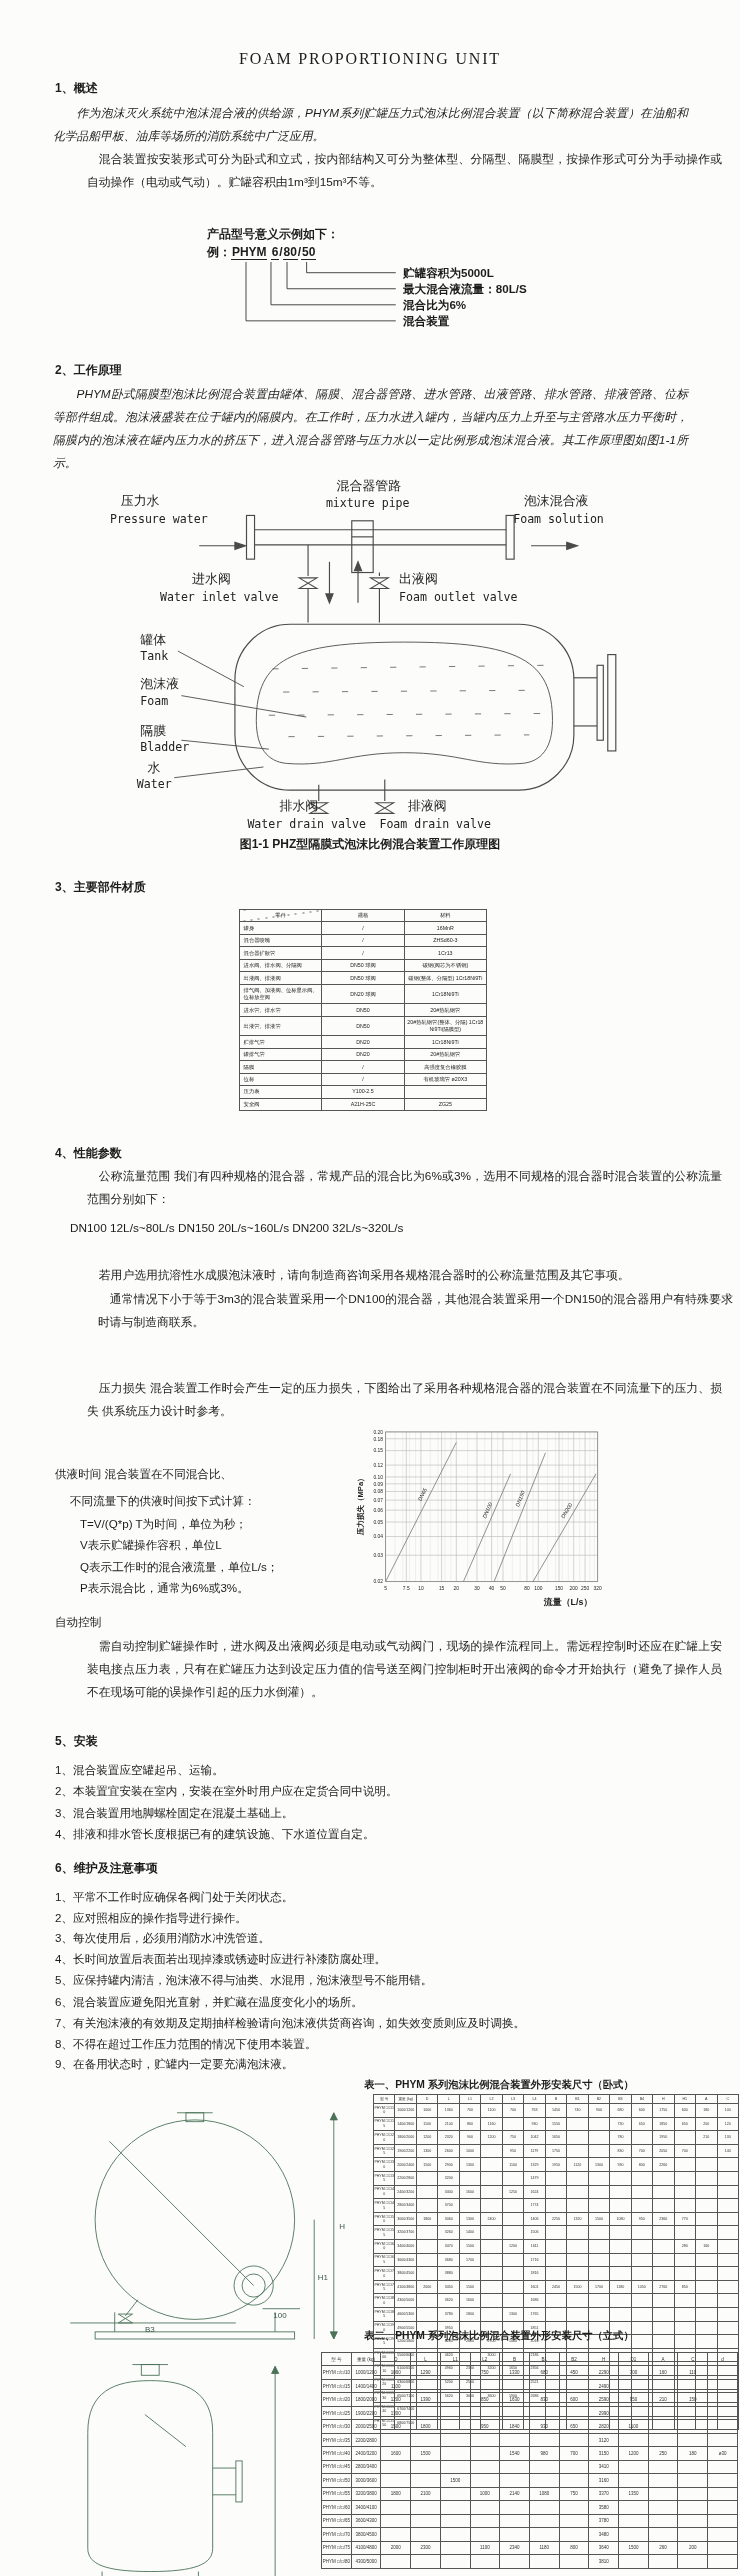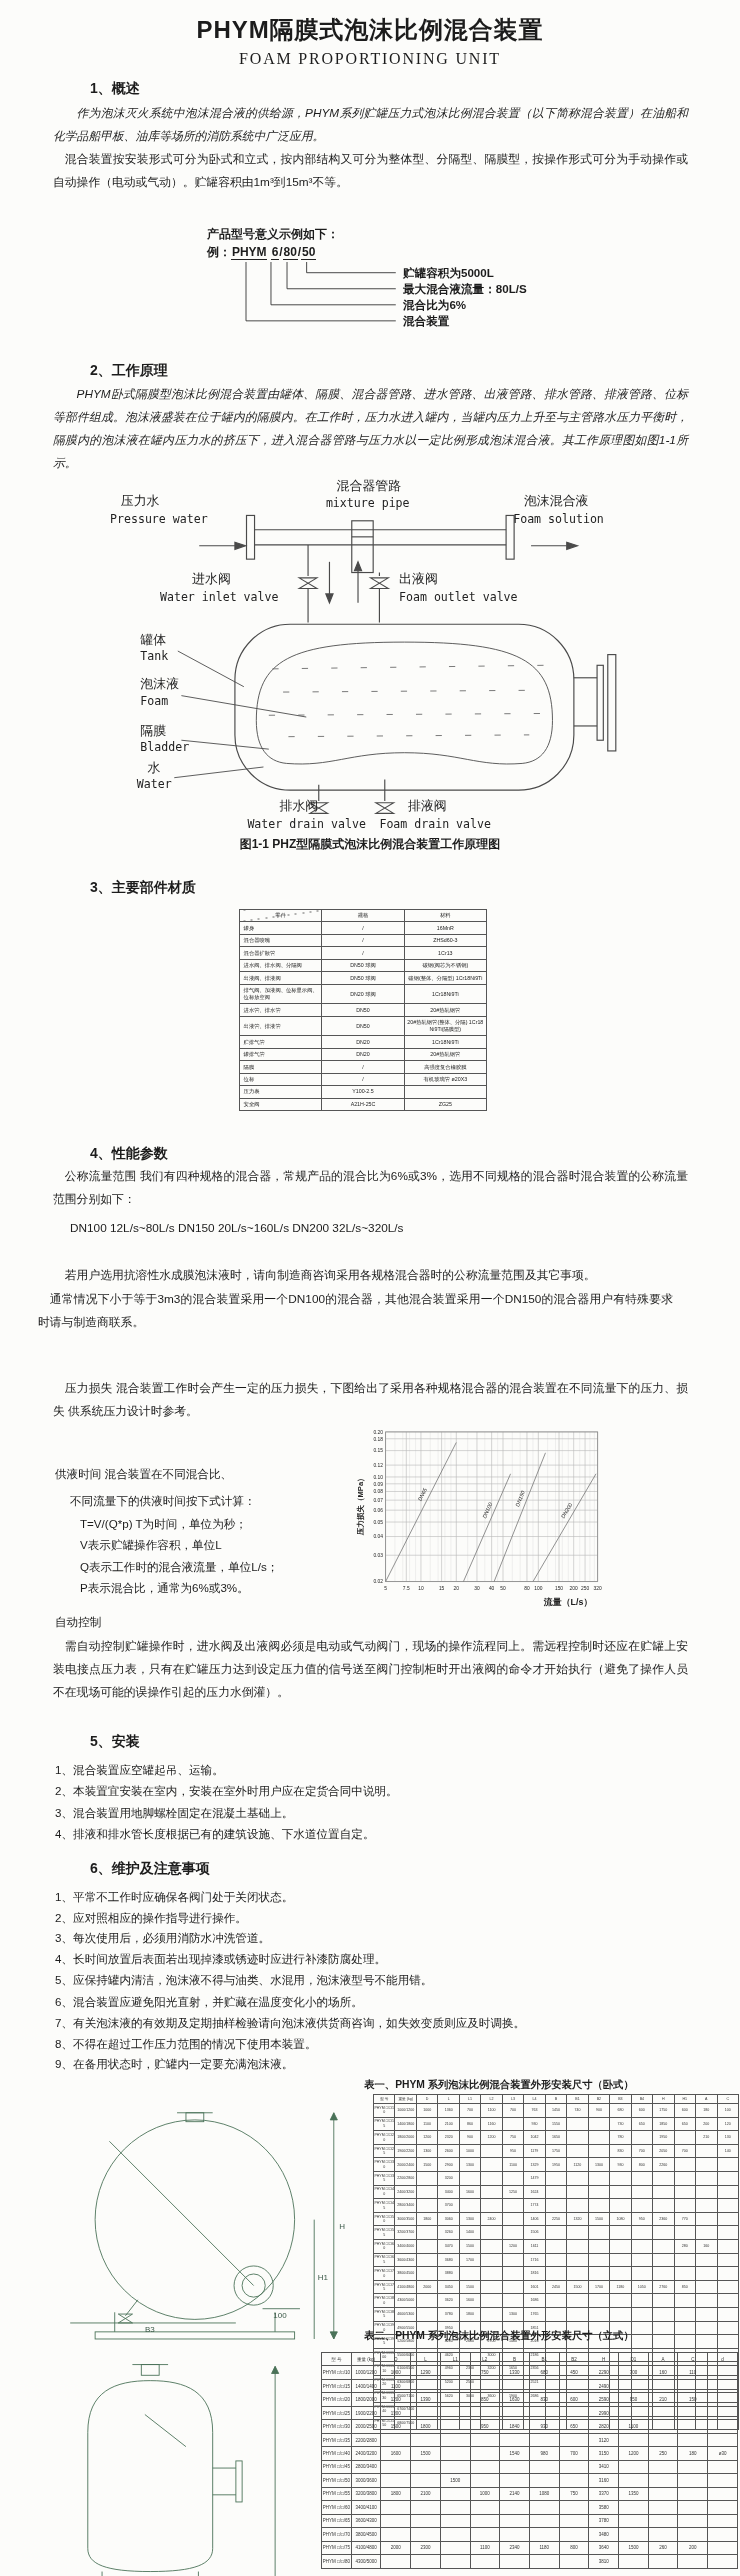--- a/index.html
+++ b/index.html
@@ -3,24 +3,24 @@
 <meta charset="utf-8">
 <style>
   html,body{margin:0;padding:0;background:#e8e8e6;}
   .page{position:relative;width:740px;height:2576px;margin:0 auto;background:#fcfcfa;
         overflow:hidden;font-family:"Liberation Sans",sans-serif;color:#1c1c1c;
         box-shadow:0 0 3.6px rgba(0,0,0,.15);}
   .abs{position:absolute;}
   .doc-title{top:14.3px;left:0;width:100%;text-align:center;font-size:24px;font-weight:700;letter-spacing:0.9px;}
   .doc-subtitle{top:50px;left:0;width:100%;text-align:center;font-size:16px;
         font-family:"Liberation Serif",serif;letter-spacing:1.8px;}
-  .h-sec{font-size:14px;font-weight:700;margin-left:35px;}
+  .h-sec{font-size:12px;font-weight:700;}
   .body-text{width:635px;font-size:11.8px;line-height:23px;text-align:justify;}
   .indent2{text-indent:2em;font-style:italic;}
-  .indent1{text-indent:1em;}
+  .indent1{text-indent:1em;margin-left:34px;}
   .line-item{font-size:11.6px;line-height:16px;white-space:nowrap;}
   .model-intro,.model-example{font-size:12px;font-weight:700;white-space:nowrap;}
   .model-example .useg{border-bottom:1.1px solid #222;padding:0 0.9px;}
   .callout{font-size:11.6px;font-weight:600;white-space:nowrap;}
   .fig-caption{top:836px;left:0;width:100%;text-align:center;font-size:12px;font-weight:700;}
   .tbl-caption{font-size:10.3px;font-weight:700;text-align:center;width:392px;}
   table{border-collapse:collapse;table-layout:fixed;}
   td,th{border:0.5px solid #555;text-align:center;vertical-align:middle;overflow:hidden;
         font-weight:400;word-break:break-all;}
   #materials-table{width:248px;}
@@ -34,21 +34,20 @@
   #table2 td,#table2 th{font-size:4.5px;line-height:5.3px;padding:3.6px 0;color:#333;}
   .mono{font-family:"DejaVu Sans Mono",monospace;}
   svg text{fill:#222;}
   .dwg text{fill:#3c5a49;}
 </style>
 </head>
 <body>
 
 <div class="page">
 
-  <div class="abs doc-title">PHYM隔膜式泡沫比例混合装置</div>
   <div class="abs doc-subtitle">FOAM PROPORTIONING UNIT</div>
 
   <div class="abs h-sec" style="left:55px;top:80px">1、概述</div>
   <div class="abs body-text indent2" style="left:53px;top:102px">作为泡沫灭火系统中泡沫混合液的供给源，PHYM系列贮罐压力式泡沫比例混合装置（以下简称混合装置）在油船和化学品船甲板、油库等场所的消防系统中广泛应用。</div>
   <div class="abs body-text indent1" style="left:53px;top:148px">混合装置按安装形式可分为卧式和立式，按内部结构又可分为整体型、分隔型、隔膜型，按操作形式可分为手动操作或自动操作（电动或气动）。贮罐容积由1m³到15m³不等。</div>
 
   <div class="abs model-intro" style="left:207px;top:226px">产品型号意义示例如下：</div>
   <div class="abs model-example" style="left:207px;top:244px">
     <span>例：</span><span class="useg">PHYM</span>&nbsp;<span class="useg">6</span>/<span class="useg">80</span>/<span class="useg">50</span>
   </div>
@@ -236,21 +235,21 @@
           <td>A21H-25C</td>
           <td>ZG25</td>
         </tr>
       </tbody>
     </table>
 
   <div class="abs h-sec" style="left:55px;top:1145px">4、性能参数</div>
   <div class="abs body-text indent1" style="left:53px;top:1165px">公称流量范围  我们有四种规格的混合器，常规产品的混合比为6%或3%，选用不同规格的混合器时混合装置的公称流量范围分别如下：</div>
   <div class="abs line-item" style="left:70px;top:1220px;font-size:11.8px">DN100  12L/s~80L/s    DN150  20L/s~160L/s    DN200  32L/s~320L/s</div>
   <div class="abs body-text indent1" style="left:53px;top:1264px">若用户选用抗溶性水成膜泡沫液时，请向制造商咨询采用各规格混合器时的公称流量范围及其它事项。</div>
-  <div class="abs body-text indent1" style="left:38px;top:1288px">通常情况下小于等于3m3的混合装置采用一个DN100的混合器，其他混合装置采用一个DN150的混合器用户有特殊要求时请与制造商联系。</div>
+  <div class="abs body-text indent1" style="left:64px;top:1288px">通常情况下小于等于3m3的混合装置采用一个DN100的混合器，其他混合装置采用一个DN150的混合器用户有特殊要求时请与制造商联系。</div>
   <div class="abs body-text indent1" style="left:53px;top:1377px">压力损失  混合装置工作时会产生一定的压力损失，下图给出了采用各种规格混合器的混合装置在不同流量下的压力、损失 供系统压力设计时参考。</div>
 
   <div class="abs line-item" style="left:55px;top:1466px">供液时间  混合装置在不同混合比、</div>
   <div class="abs line-item" style="left:70px;top:1493px">不同流量下的供液时间按下式计算：</div>
   <div class="abs line-item" style="left:80px;top:1516px">T=V/(Q*p)    T为时间，单位为秒；</div>
   <div class="abs line-item" style="left:80px;top:1537px">V表示贮罐操作容积，单位L</div>
   <div class="abs line-item" style="left:80px;top:1559px">Q表示工作时的混合液流量，单位L/s；</div>
   <div class="abs line-item" style="left:80px;top:1580px">P表示混合比，通常为6%或3%。</div>
 
   <svg id="loss-chart" class="abs" style="left:355px;top:1423px" width="259" height="196" viewBox="0 0 290 220">

